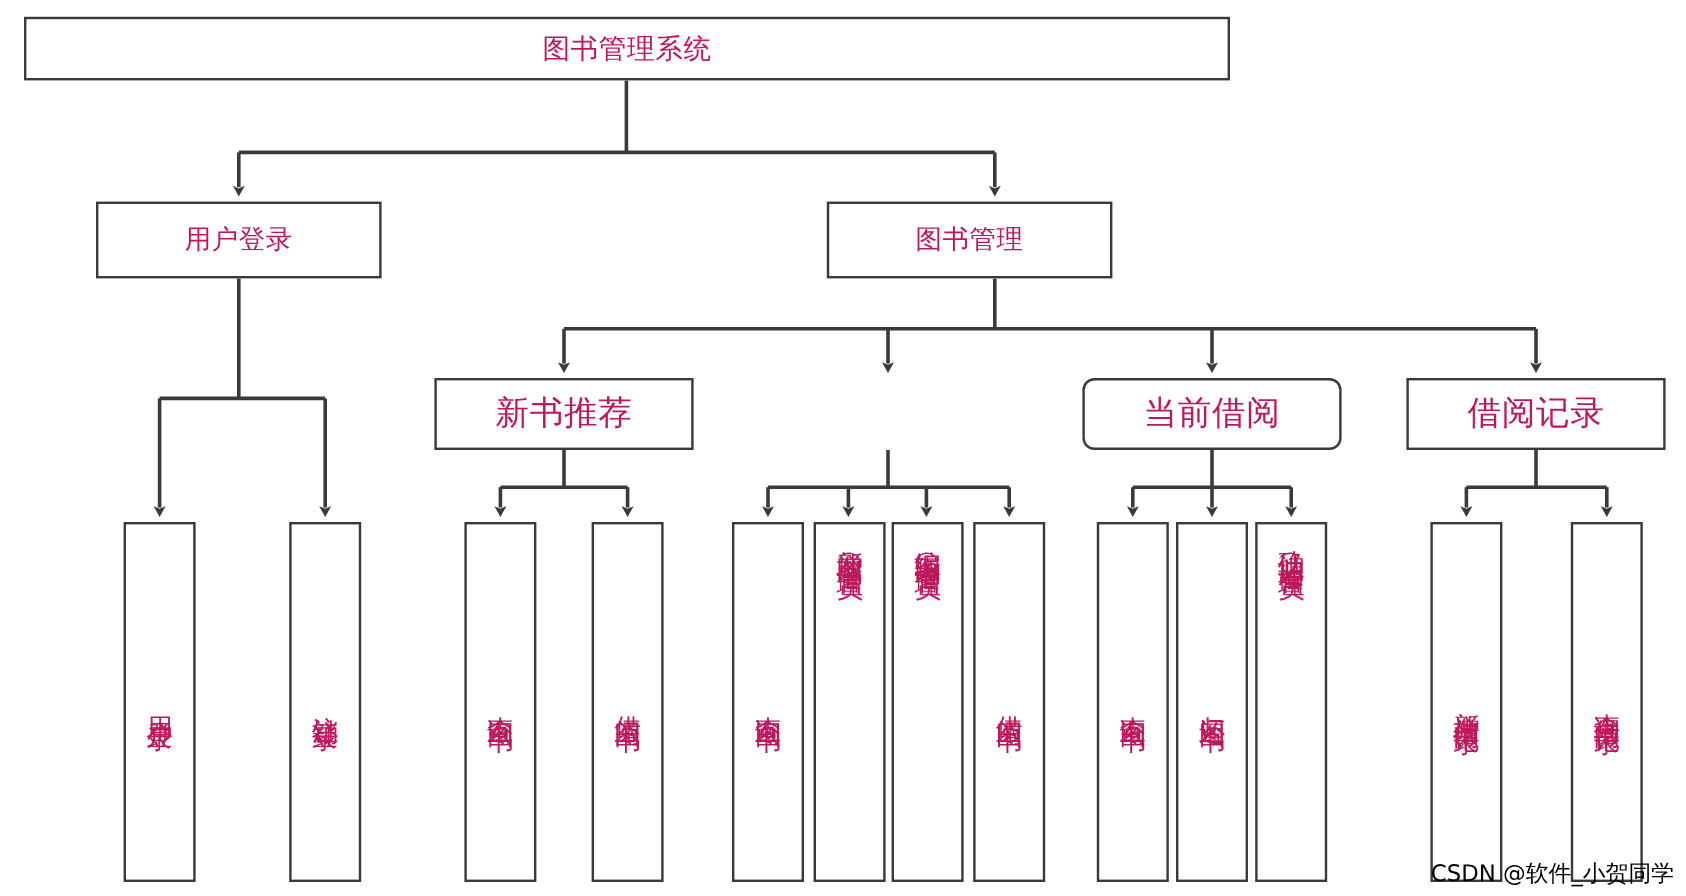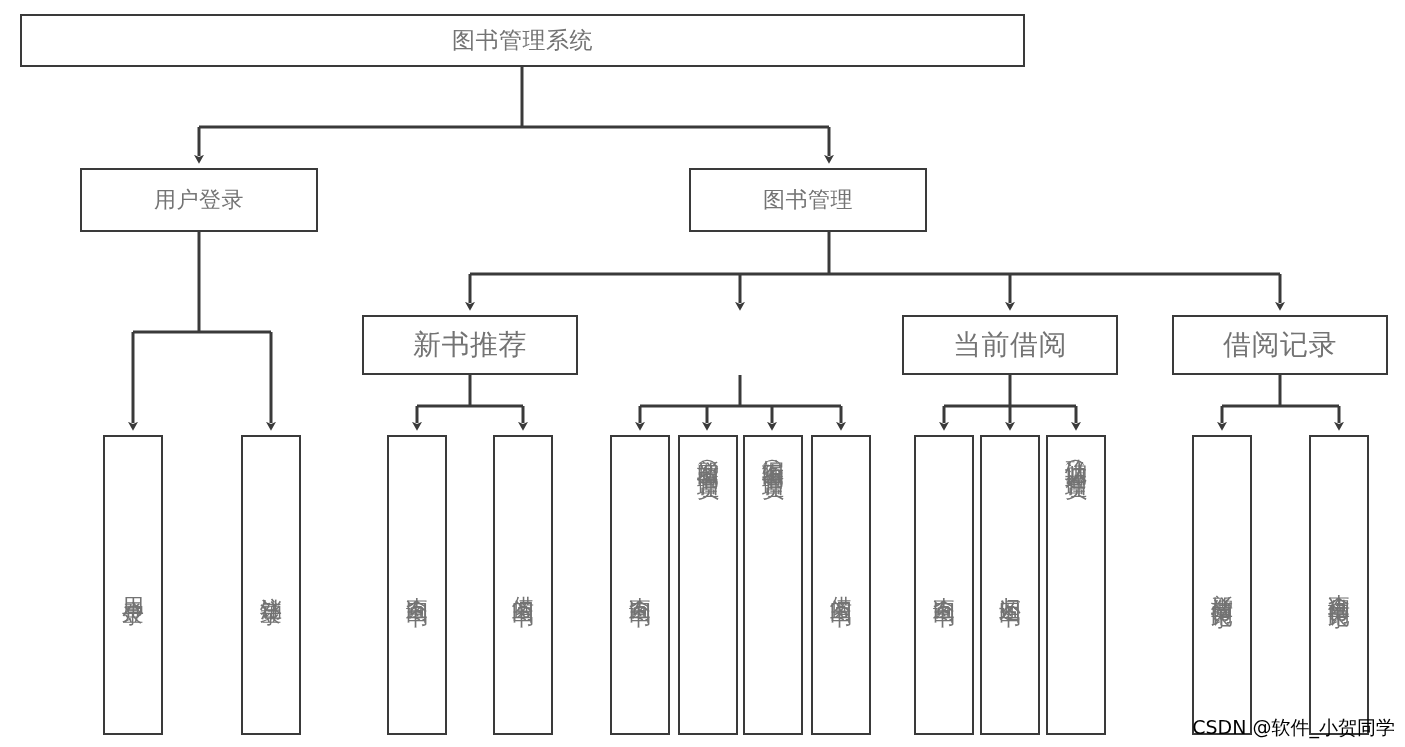--- a/index.html
+++ b/index.html
@@ -31,21 +31,21 @@
     position: absolute;
     box-sizing: border-box;
     background: #ffffff;
     border: 2px solid #3a3a3a;
     display: flex;
     align-items: center;
     justify-content: center;
     overflow: hidden;
   }
   .node-label {
-    color: #737373;
+    color: #be185d;
     text-align: left;
     line-height: 1.18;
     white-space: nowrap;
     letter-spacing: 0.5px;
     font-family: Liberation Serif, serif;
   }
   .level-1 .node-label { font-size: 23px; }
   .level-2 .node-label { font-size: 22px; }
   .level-3 .node-label { font-size: 28px; }
   .leaf .node-label {
@@ -139,21 +139,21 @@
   <div class="node-box level-2" style="left:80px; top:168px; width:238px; height:64px;">
     <span class="node-label">用户登录</span>
   </div>
   <div class="node-box level-2" style="left:689px; top:168px; width:238px; height:64px;">
     <span class="node-label">图书管理</span>
   </div>
 
   <div class="node-box level-3" style="left:362px; top:315px; width:216px; height:60px;">
     <span class="node-label">新书推荐</span>
   </div>
-  <div class="node-box level-3" style="left:902px; top:315px; width:216px; height:60px;">
+  <div class="node-box level-3" style="left:902px; top:315px; width:216px; height:60px;border-radius:10px;">
     <span class="node-label">当前借阅</span>
   </div>
   <div class="node-box level-3" style="left:1172px; top:315px; width:216px; height:60px;">
     <span class="node-label">借阅记录</span>
   </div>
 
   <div class="node-box leaf centered" style="left:103px; top:435px; width:60px; height:300px;">
     <span class="node-label">用户登录</span>
   </div>
   <div class="node-box leaf centered" style="left:241px; top:435px; width:60px; height:300px;">

